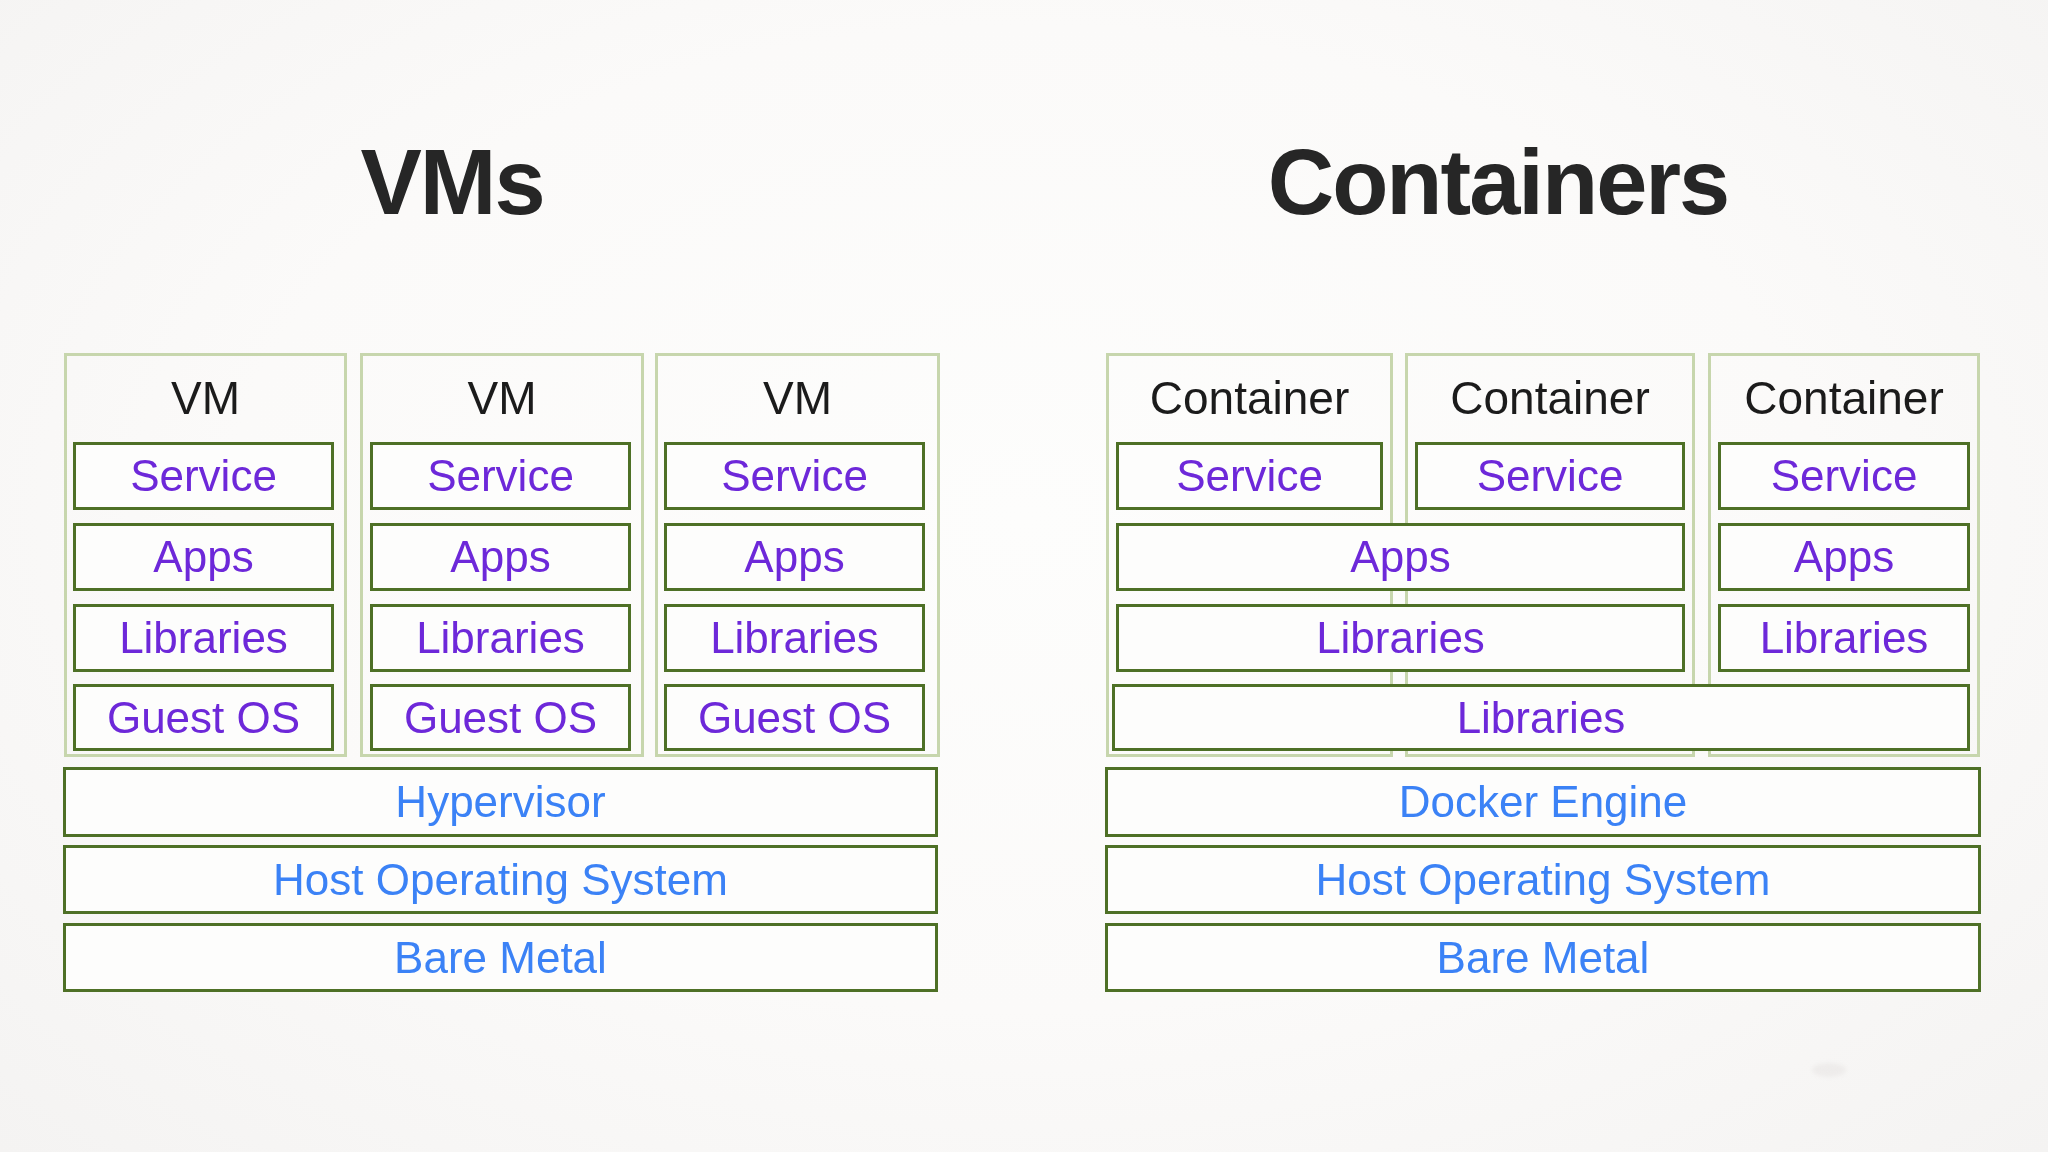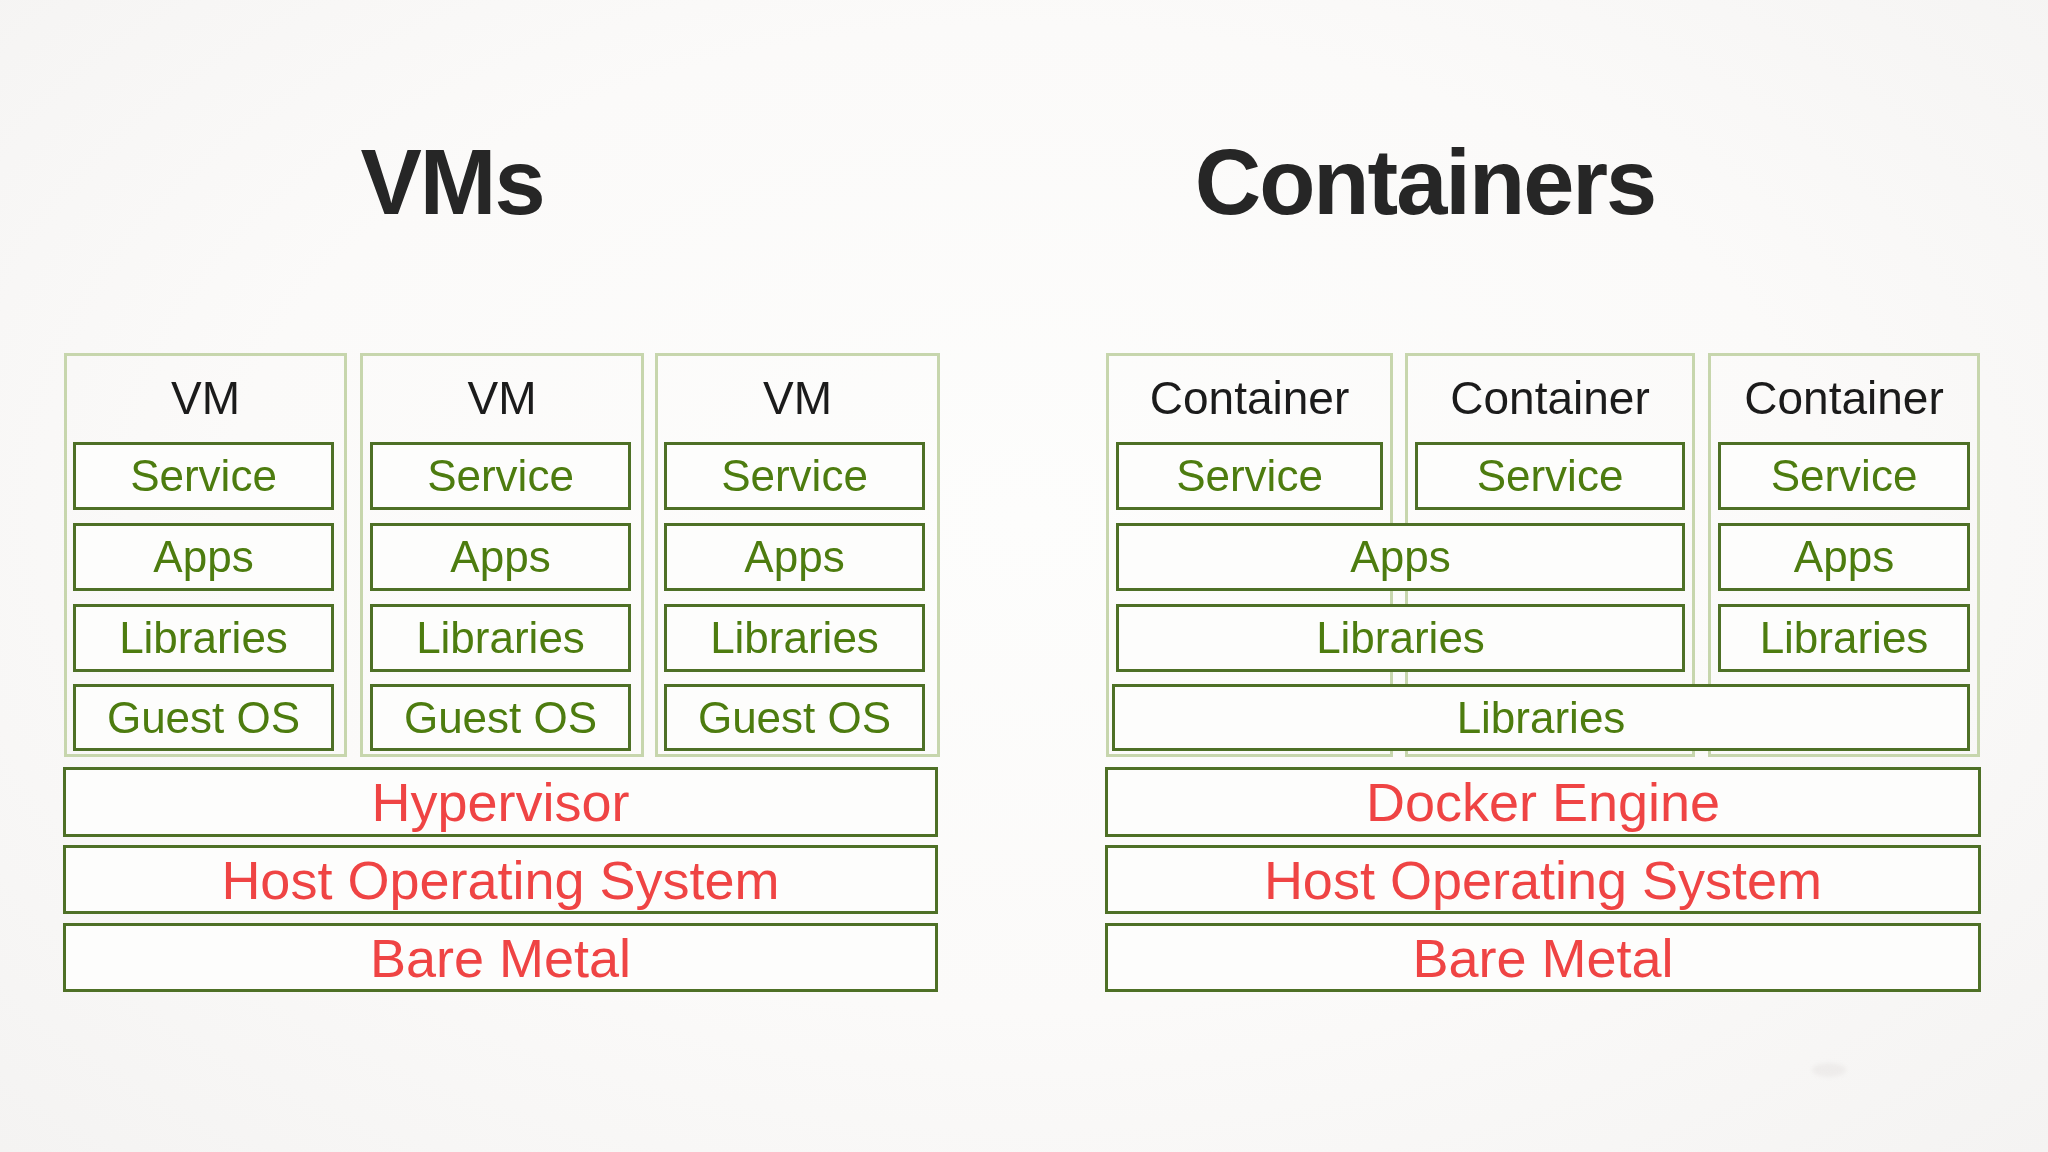--- a/index.html
+++ b/index.html
@@ -23,40 +23,40 @@
     background:transparent;
   }
   .col-title{
     height:84px;display:flex;align-items:center;justify-content:center;
     font-size:46px;color:#1b1b1b;text-align:right;
   }
   .box{
     position:absolute;box-sizing:border-box;
     border:3px solid #4e7026;background:#fdfdfc;
     display:flex;align-items:center;justify-content:center;
-    font-size:44px;color:#4d7c0f;
+    font-size:44px;color:#6d28d9;
   }
   .layer{
     position:absolute;box-sizing:border-box;
     border:3px solid #4e7026;background:#fdfdfc;
     display:flex;align-items:center;justify-content:center;
-    font-size:54px;color:#ef4444;
+    font-size:44px;color:#3b82f6;
   }
   .smudge{
     position:absolute;left:1812px;top:1063px;width:34px;height:14px;
     background:#e7e4e3;border-radius:50%;opacity:.55;filter:blur(2px);
   }
 </style>
 </head>
 <body>
 
 <div class="stage">
 
   <h1 class="big-title" style="left:143px;width:600px;">VMs</h1>
-  <h1 class="big-title" style="left:1116px;width:600px;">Containers</h1>
+  <h1 class="big-title" style="left:1189px;width:600px;">Containers</h1>
 
   <div class="outer-col" style="left:64px;width:283px;">
     <div class="col-title">VM</div>
   </div>
   <div class="outer-col" style="left:360px;width:284px;">
     <div class="col-title">VM</div>
   </div>
   <div class="outer-col" style="left:655px;width:285px;">
     <div class="col-title">VM</div>
   </div>

